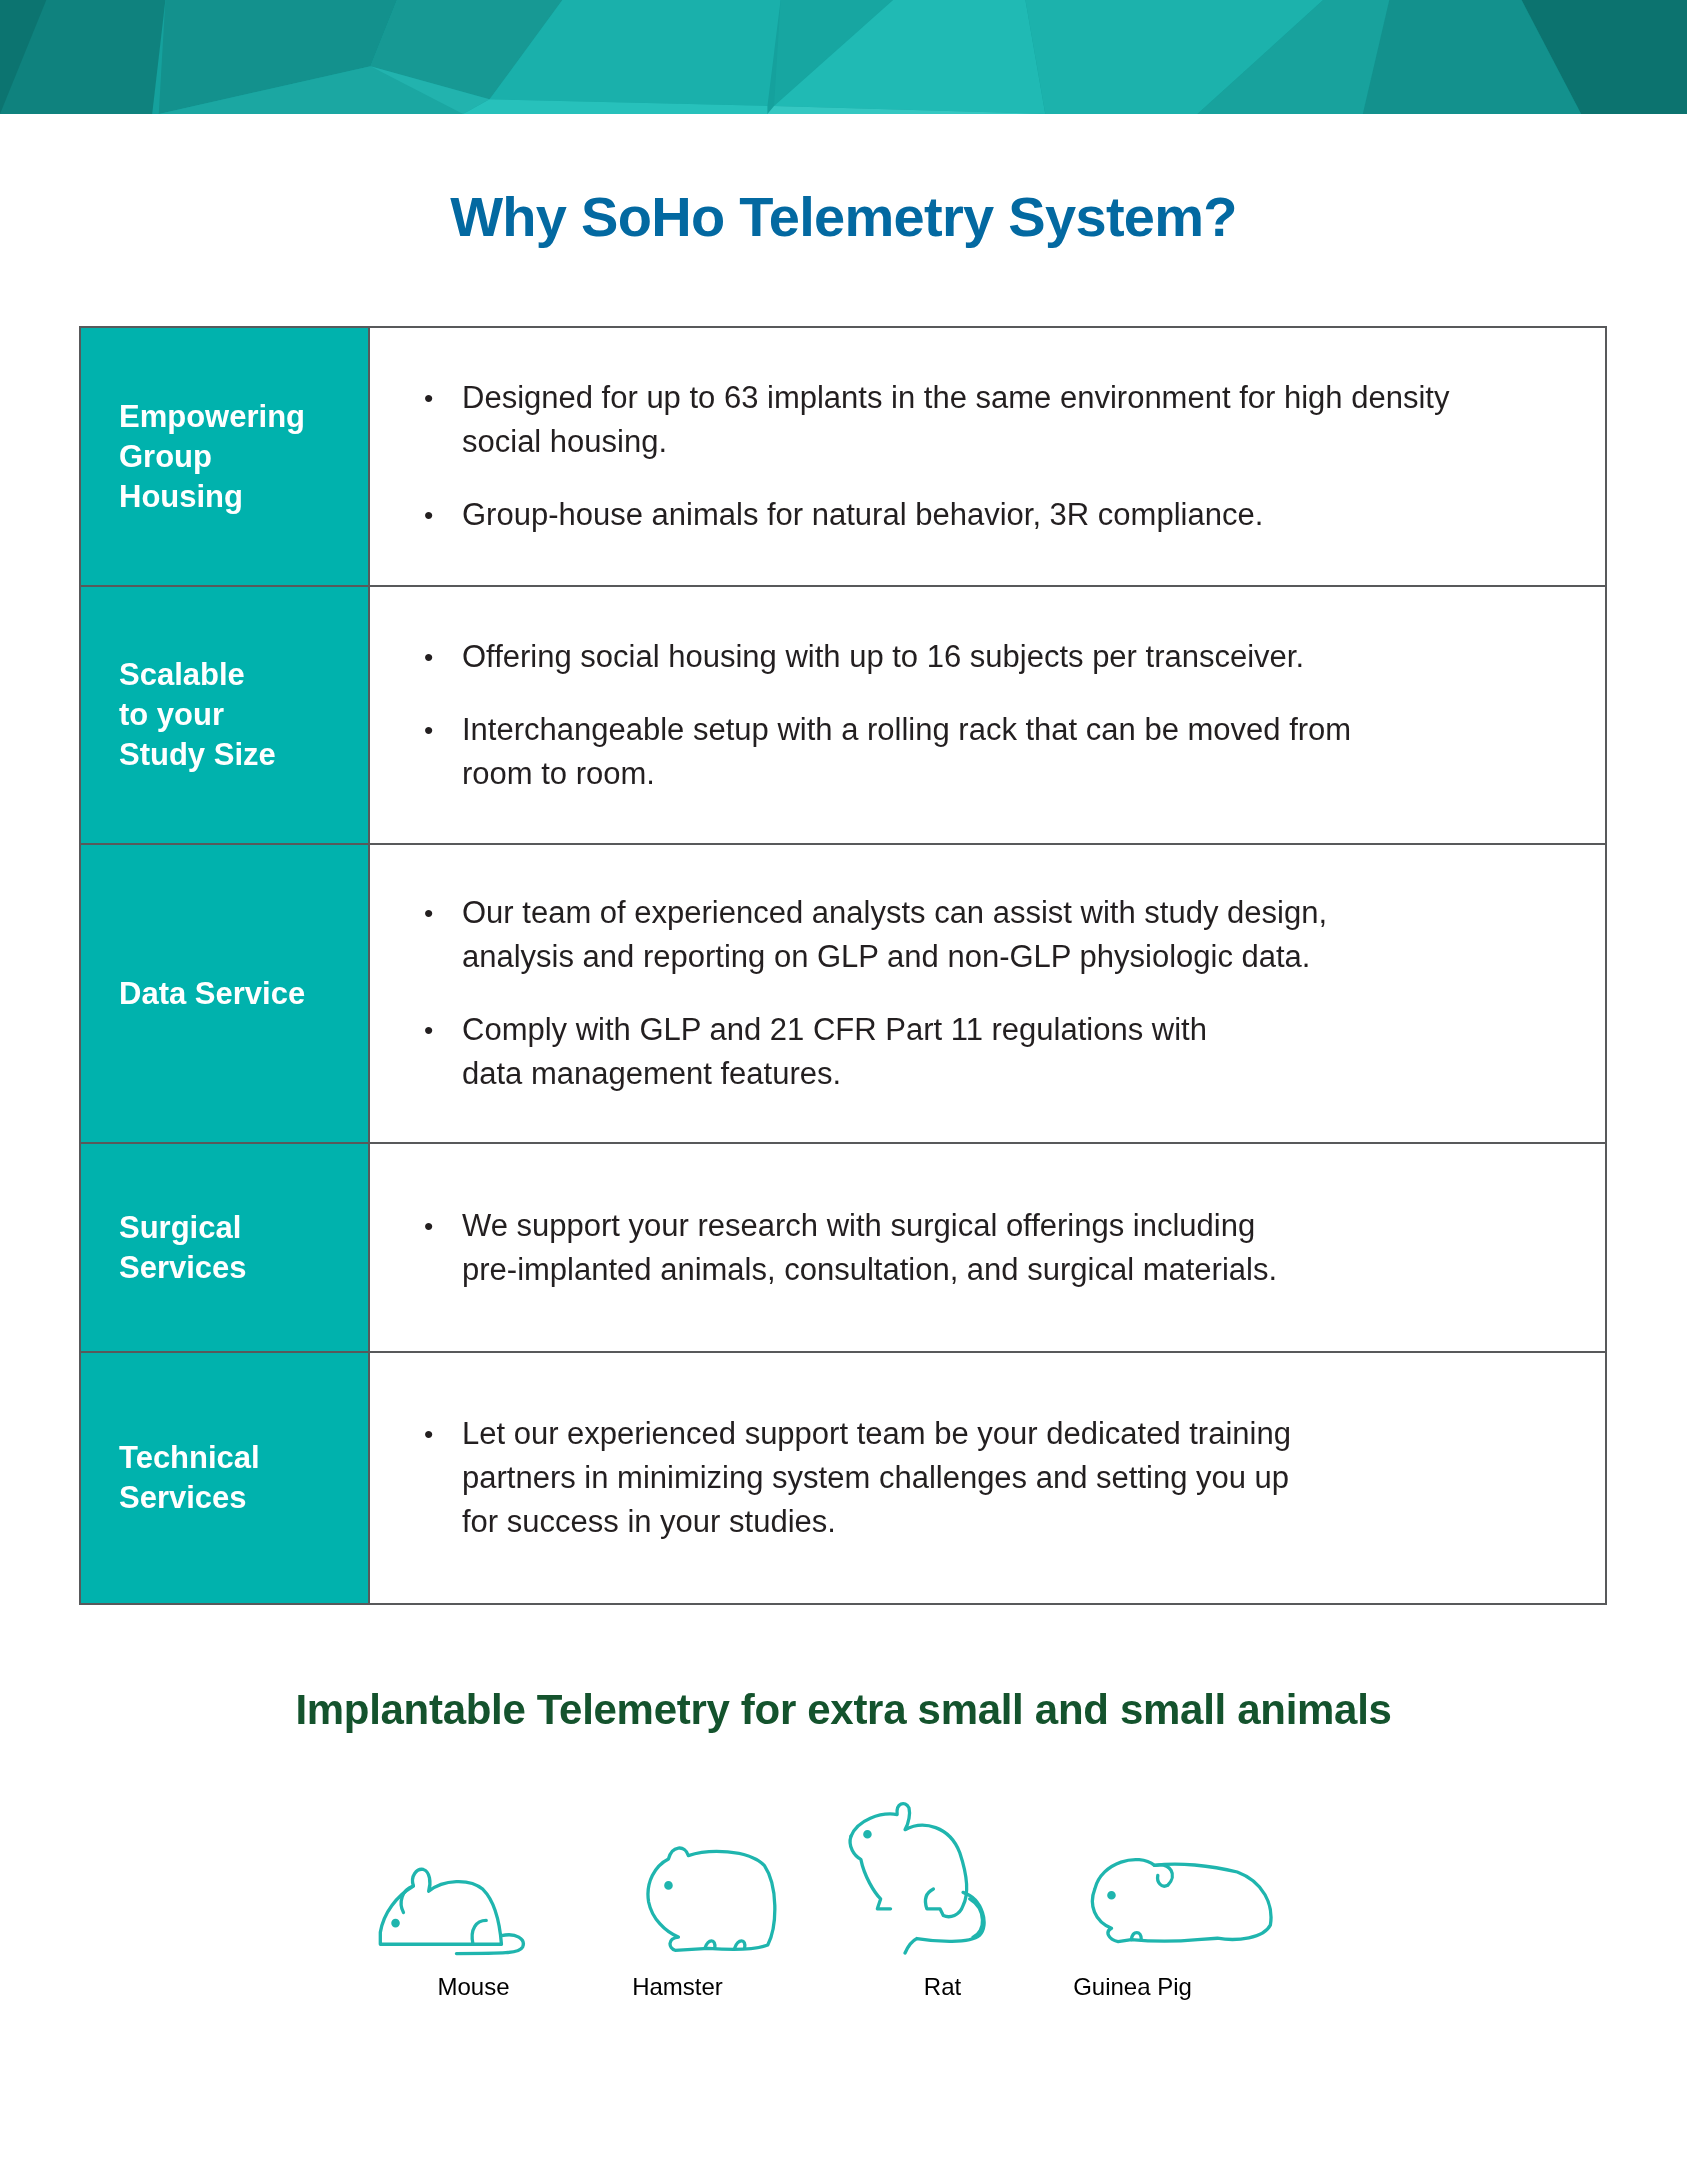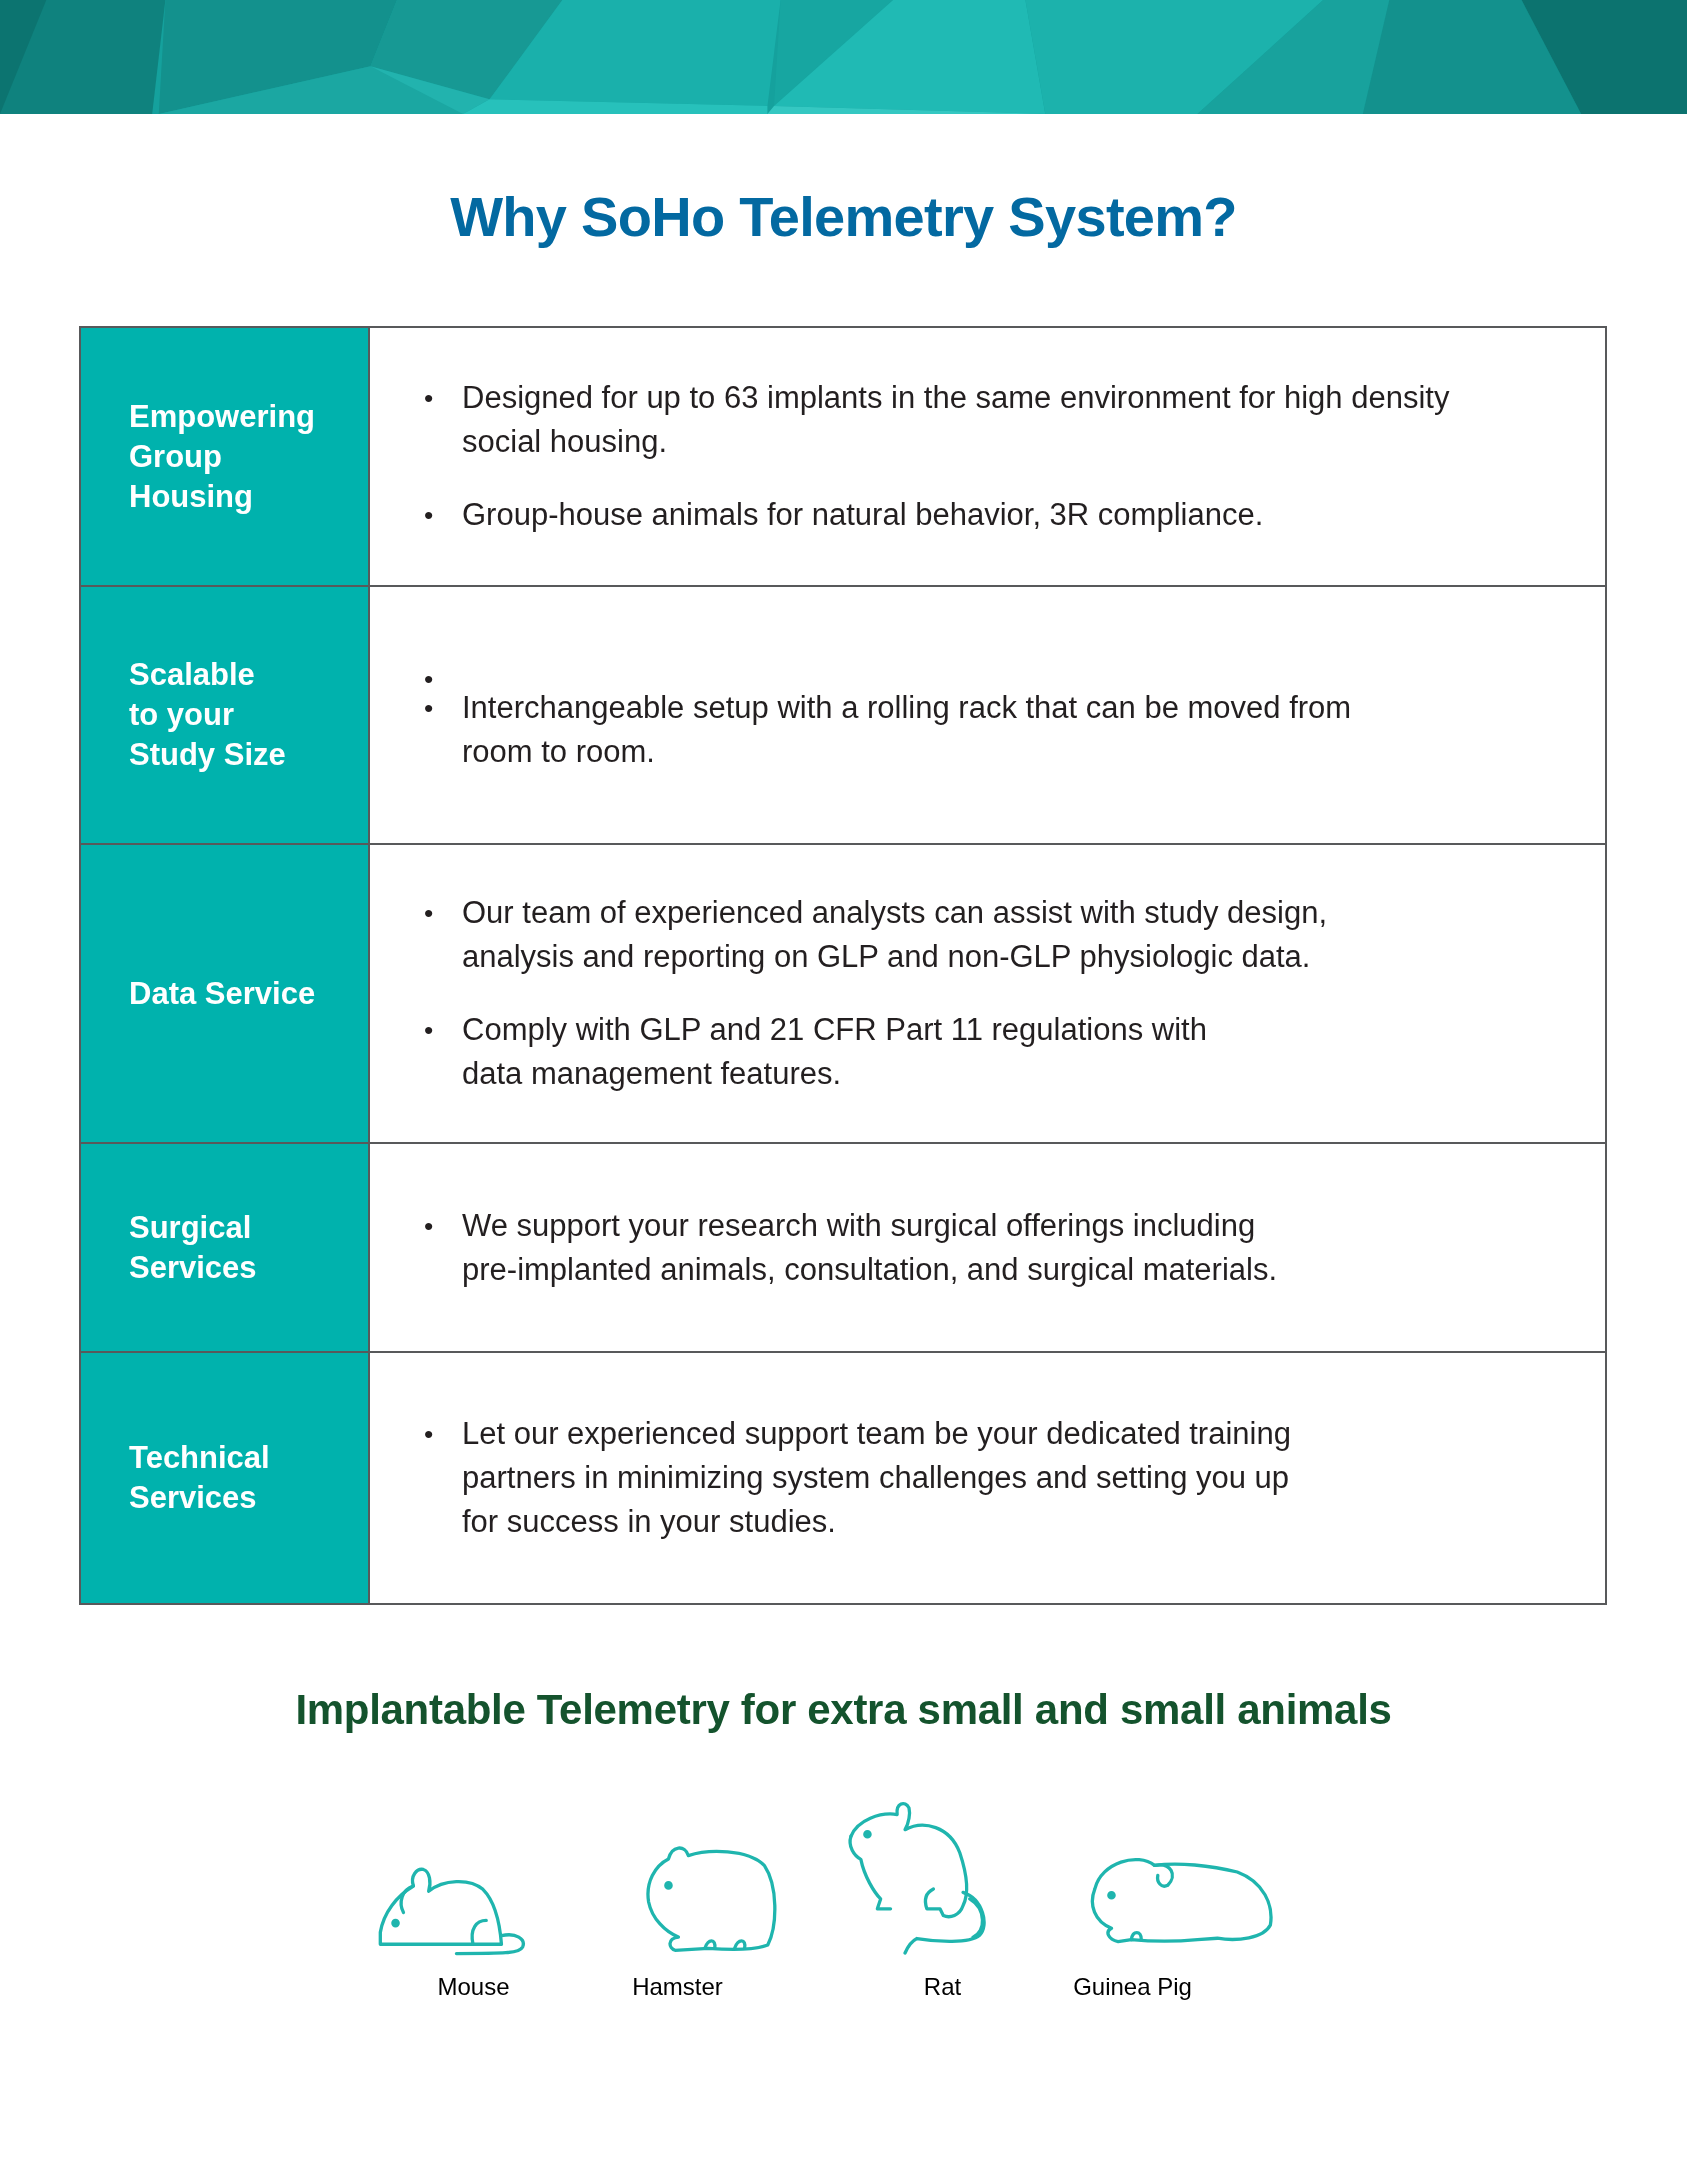--- a/index.html
+++ b/index.html
@@ -14,21 +14,21 @@
     font-size: 56px; font-weight: bold; color: #0369a1; letter-spacing: -0.7px;
   }
   .table {
     position: absolute; left: 79px; top: 326px; width: 1528px;
     border: 2px solid #58595b; box-sizing: border-box;
   }
   .row { display: flex; border-top: 2.6px solid #58595b; box-sizing: border-box; }
   .row:first-child { border-top: none; }
   .label {
     width: 289px; flex: none; background: #00b2ad; color: #ffffff; font-weight: bold;
-    font-size: 31px; line-height: 40px; padding-left: 48px; box-sizing: border-box;
+    font-size: 31px; line-height: 40px; padding-left: 38px; box-sizing: border-box;
     display: flex; align-items: center; border-right: 2px solid #58595b;
   }
   .label span { display: block; white-space: pre-line; }
   .content { flex: 1; display: flex; flex-direction: column; justify-content: center; padding-left: 54px; padding-right: 40px; box-sizing: border-box; }
   .bullet { position: relative; padding-left: 38px; font-size: 31px; line-height: 44px; color: #231f20; white-space: pre-line; }
   .bullet + .bullet { margin-top: 29px; }
   .bullet .dot { position: absolute; left: 0; top: 0; font-size: 26.5px; }
   .subtitle {
     position: absolute; left: 0; width: 1687px; top: 1686px; text-align: center;
     font-size: 42px; font-weight: bold; color: #14532d; letter-spacing: -0.3px;
@@ -75,21 +75,21 @@
       <div class="bullet"><span class="dot">•</span><span>Group-house animals for natural behavior, 3R compliance.</span></div>
     </div>
   </div>
   <div class="row" style="height:258px">
     <div class="label">
         <span>Scalable
 to your
 Study Size</span>
       </div>
     <div class="content">
-      <div class="bullet"><span class="dot">•</span></div>
+      <div class="bullet"><span class="dot">•</span><span>Offering social housing with up to 16 subjects per transceiver.</span></div>
       <div class="bullet"><span class="dot">•</span><span>Interchangeable setup with a rolling rack that can be moved from
 room to room.</span></div>
     </div>
   </div>
   <div class="row" style="height:299px">
     <div class="label">
         <span>Data Service</span>
       </div>
     <div class="content">
       <div class="bullet"><span class="dot">•</span><span>Our team of experienced analysts can assist with study design,

